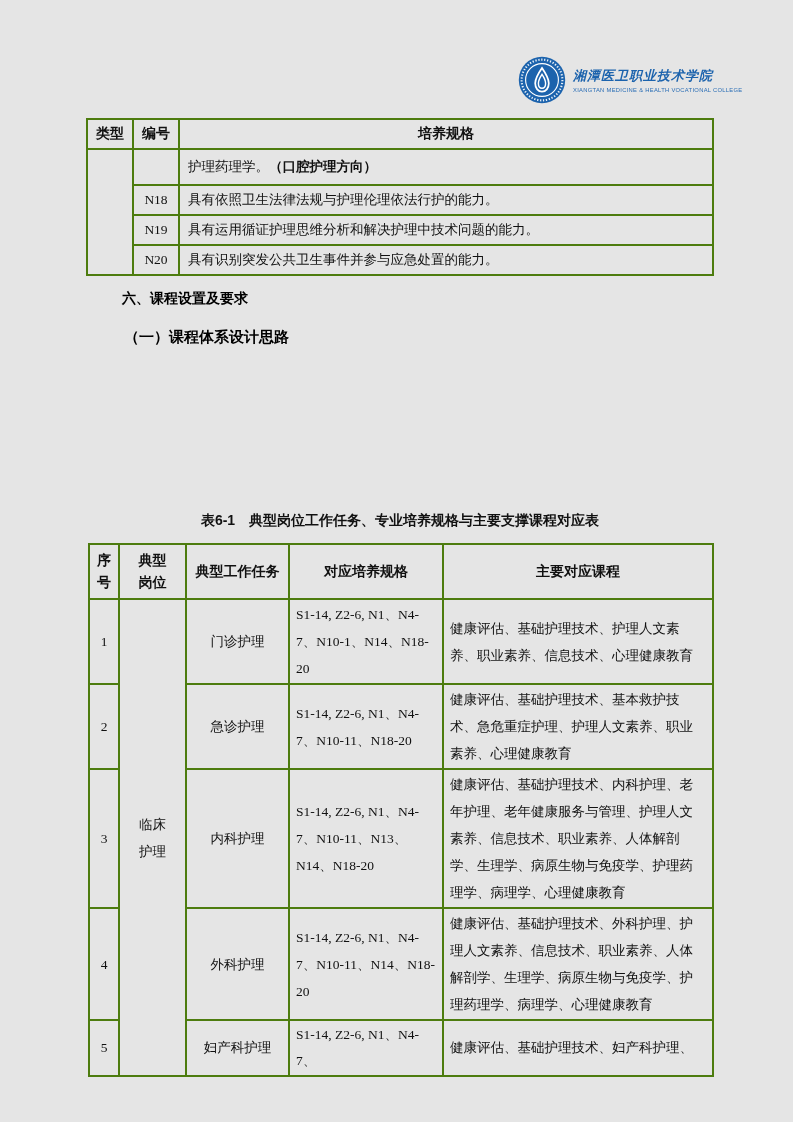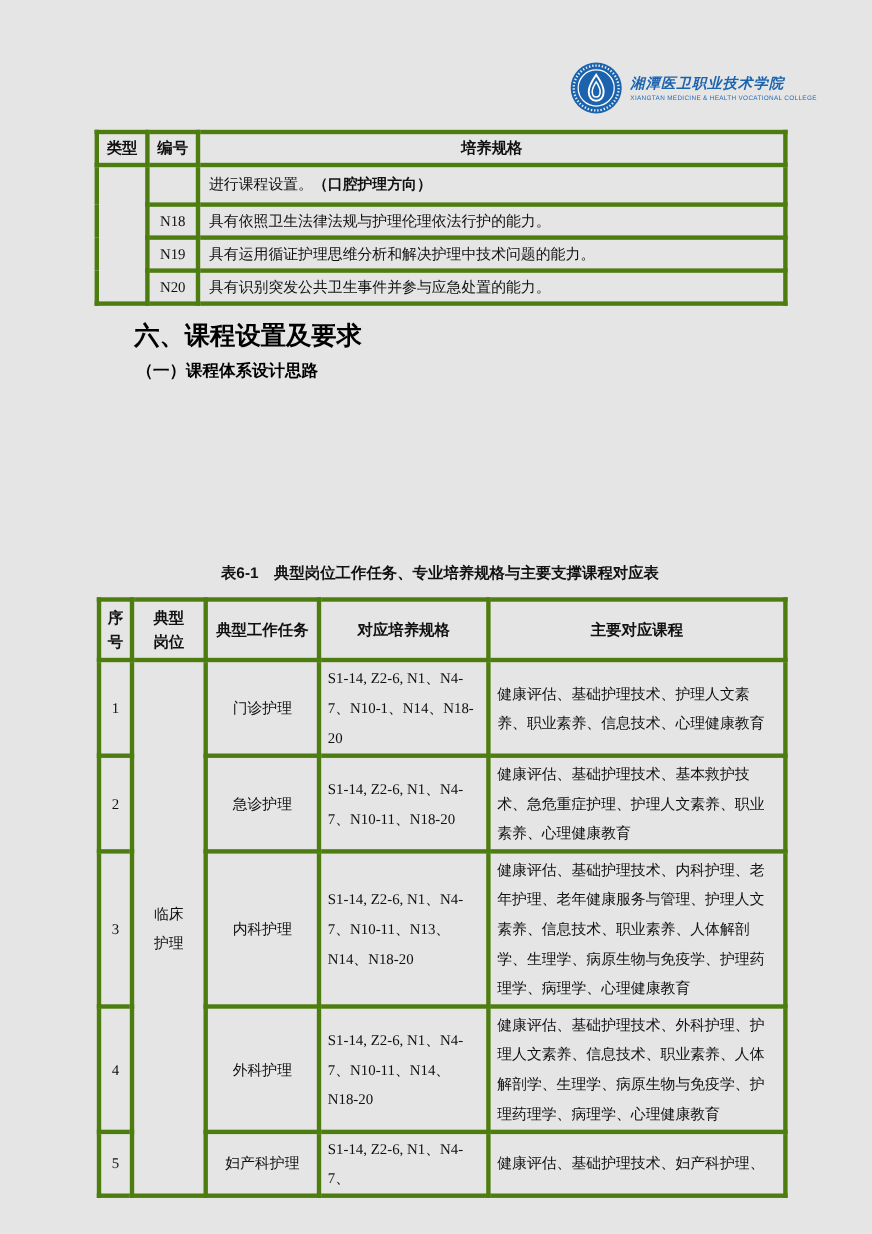--- a/index.html
+++ b/index.html
@@ -11,35 +11,35 @@
   .logo { position:absolute; left:518px; top:56px; display:flex; align-items:center; gap:7px; }
   .emblem { width:48px; height:48px; flex:0 0 auto; }
   .logo-text { display:flex; flex-direction:column; justify-content:center; }
   .logo-zh { font-family:"DejaVu Serif","Liberation Serif",serif; font-weight:bold; font-style:italic;
              font-size:13px; letter-spacing:1px; color:#1c63ad; white-space:nowrap; }
   .logo-en { font-family:"Liberation Sans","DejaVu Sans",sans-serif; font-size:5.8px; letter-spacing:.3px;
              color:#2a6db5; margin-top:2px; white-space:nowrap; }
 
   
   table { border-collapse:collapse; table-layout:fixed; }
-  td,th { border:4px solid #4d7c0f; vertical-align:middle; overflow:hidden;margin-left:48px; }
+  td,th { border:2px solid #4d7c0f; vertical-align:middle; overflow:hidden;margin-left:48px; }
   th { font-family:"Liberation Sans","DejaVu Sans",sans-serif; font-weight:bold; font-size:14px; text-align:center; }
 
   
   .spec-table { position:absolute; left:86px; top:118px; width:626px; }
   .spec-table th { height:30px; }
   .spec-table td { font-size:13.5px; padding:2px 8px; }
   .spec-table .code { text-align:center; padding:2px 2px; }
   .spec-table .r0 td { height:36px; }
   .spec-table .rn td { height:30px; }
   .spec-table .bold-part { font-family:Liberation Mono, monospace; font-weight:bold; }
 
   
   .h-section { position:absolute; left:122px; top:290px; font-family:"Liberation Sans","DejaVu Sans",sans-serif;
-               font-weight:bold; font-size:23px; color:#000; }
+               font-weight:bold; font-size:14px; color:#000; }
   .h-sub { position:absolute; left:124px; top:328px; font-family:"Liberation Sans","DejaVu Sans",sans-serif;
            font-weight:bold; font-size:15px; color:#000; }
   .para { position:absolute; left:88px; top:354px; width:620px; font-size:15px; line-height:29px;
           text-align:justify; text-indent:2em; }
 
   
   .tbl-caption { position:absolute; left:88px; top:512px; width:624px; text-align:center;
                  font-family:Liberation Sans, sans-serif; font-weight:bold; font-size:14px; }
   .course-table { position:absolute; left:88px; top:543px; width:624px; }
   .course-table th { height:55px; line-height:1.55; }
@@ -87,21 +87,21 @@
         <th>类型</th>
         <th>编号</th>
         <th>培养规格</th>
       </tr>
     </thead>
     <tbody>
       <tr class="r0">
         <td class="code" rowspan="4"></td>
         <td class="code"></td>
         <td>
-          <span>进行课程设置。</span><span class="bold-part">（口腔护理方向）</span>
+          <span>护理药理学。</span><span class="bold-part">（口腔护理方向）</span>
         </td>
       </tr>
       <tr class="rn">
         <td class="code">N18</td>
         <td>具有依照卫生法律法规与护理伦理依法行护的能力。</td>
       </tr>
       <tr class="rn">
         <td class="code">N19</td>
         <td>具有运用循证护理思维分析和解决护理中技术问题的能力。</td>
       </tr>

